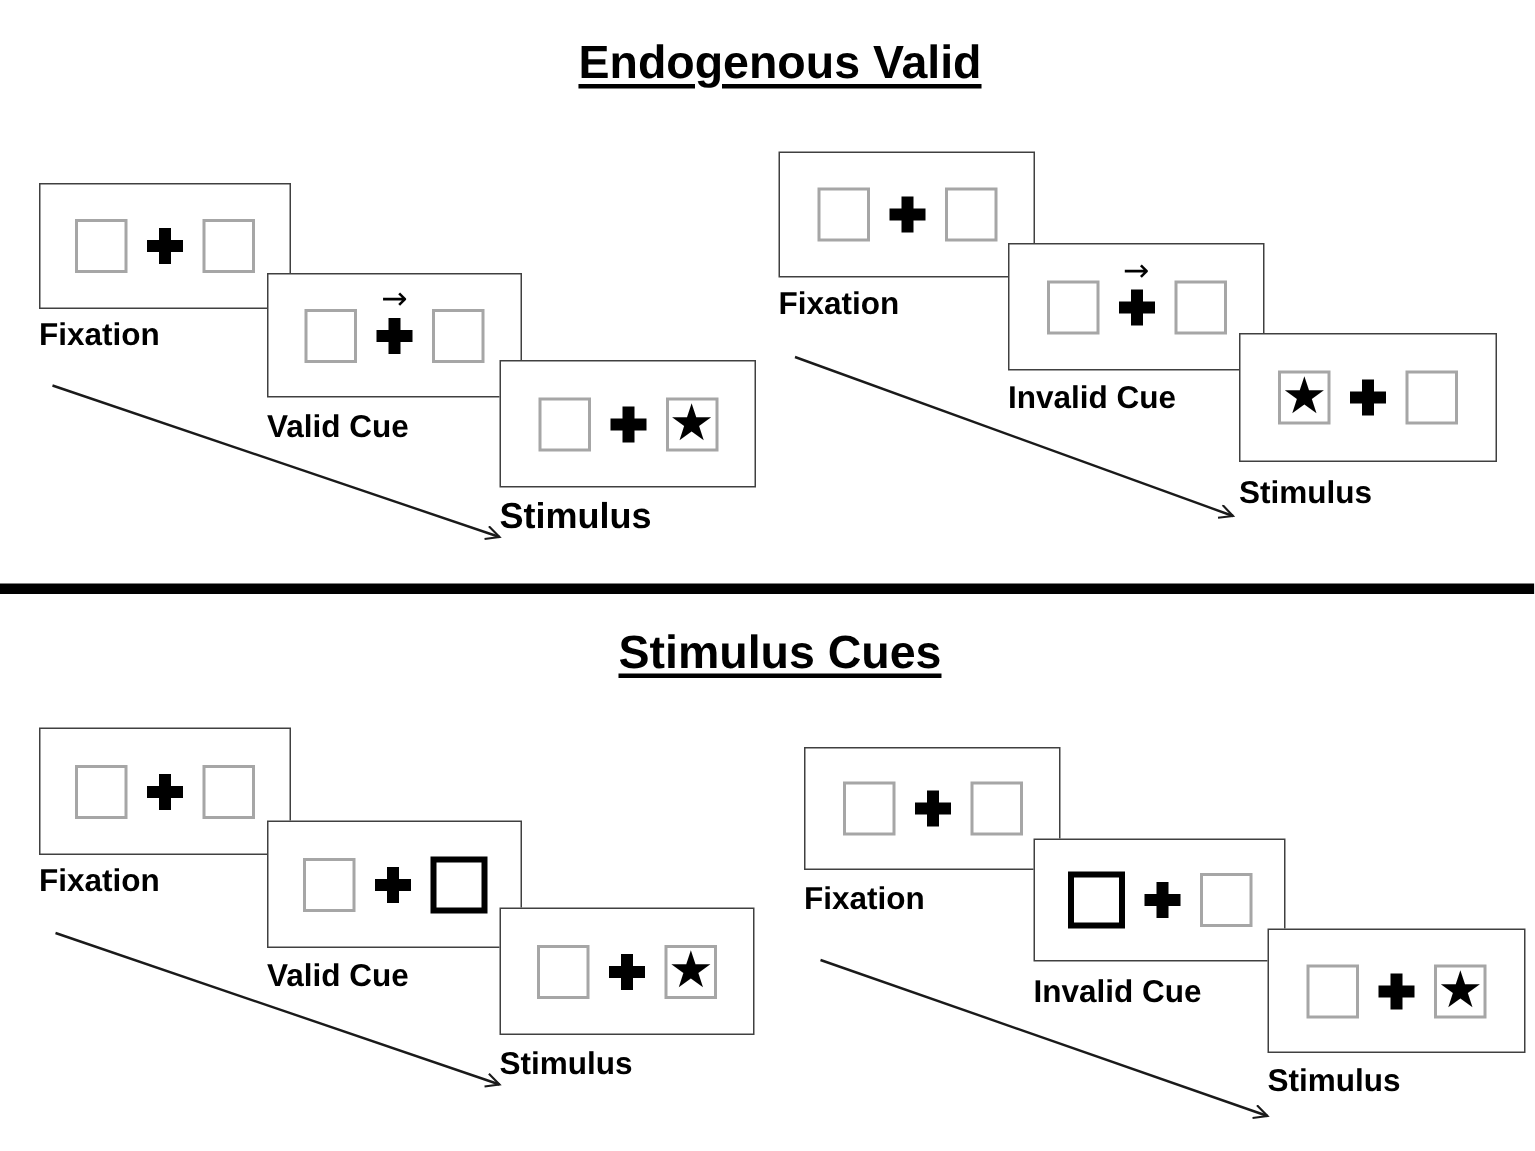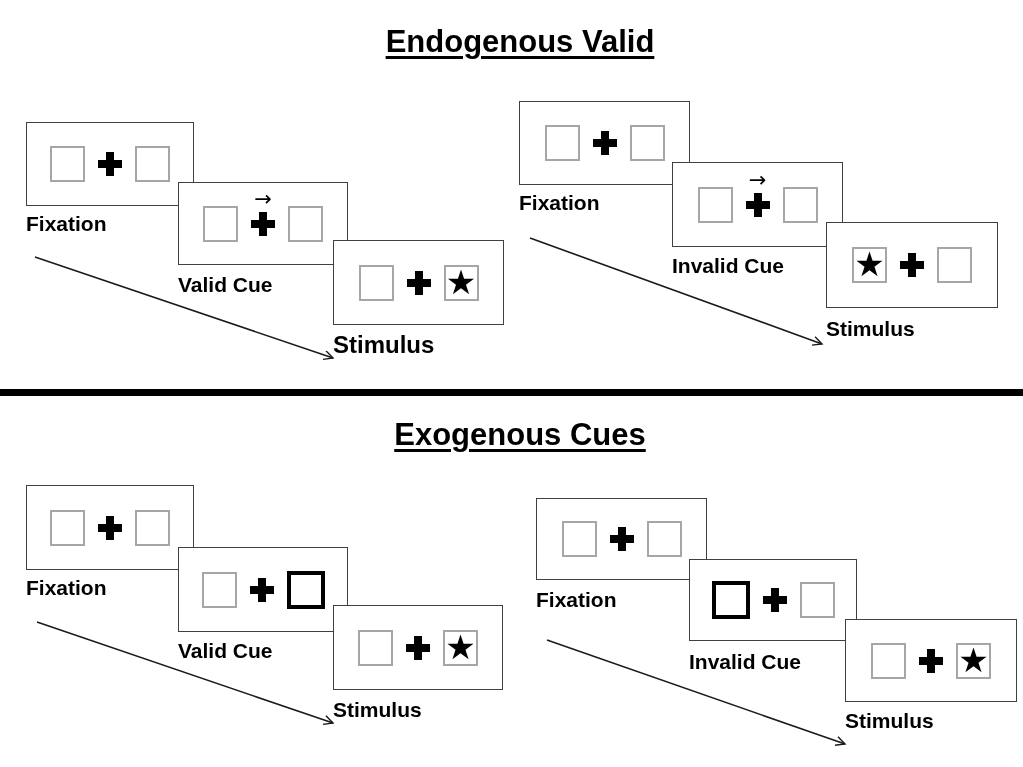--- a/index.html
+++ b/index.html
@@ -167,21 +167,21 @@
       </div>
     <div class="pluswrap">
         <div class="plus"></div>
       </div>
     <div class="box"></div>
   </div>
   <div class="lbl lB3">Stimulus</div>
 
   <div class="divider"></div>
 
-  <div class="title title-exo">Exogenous Cues</div>
+  <div class="title title-exo">Stimulus Cues</div>
 
   <div class="card cC1">
     <div class="box"></div>
     <div class="pluswrap">
         <div class="plus"></div>
       </div>
     <div class="box"></div>
   </div>
   <div class="lbl lC1">Fixation</div>
 

